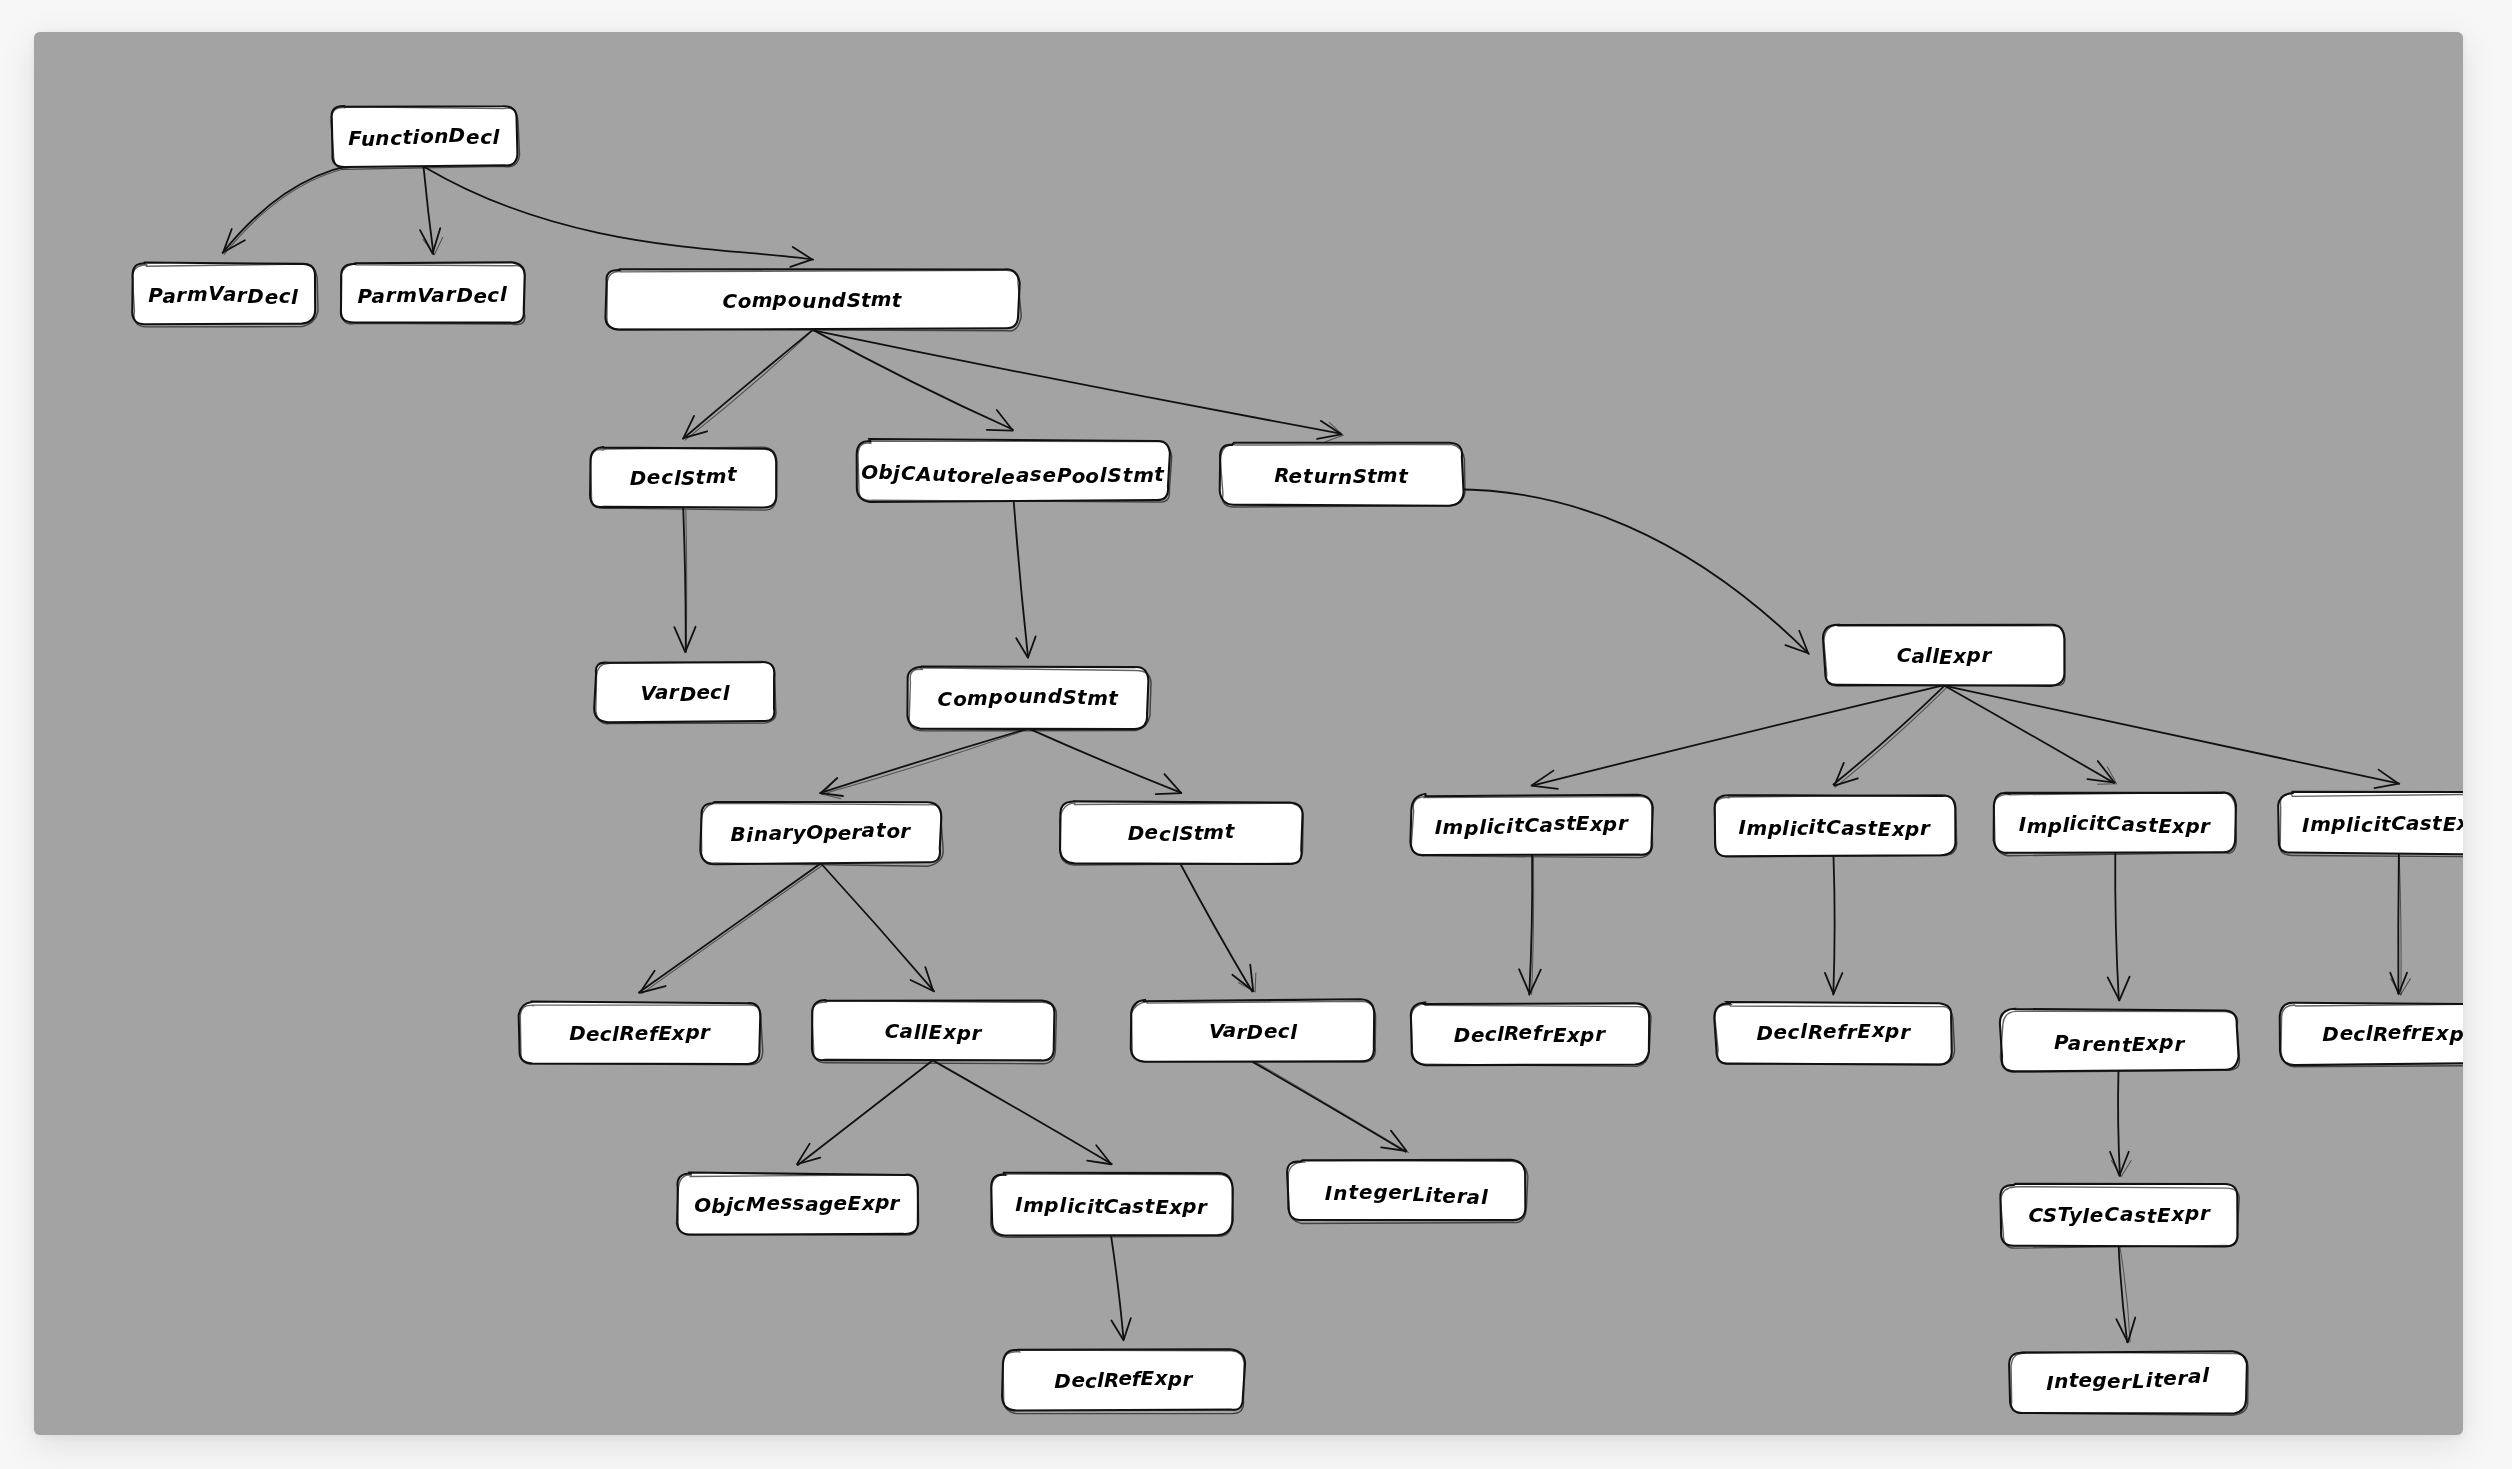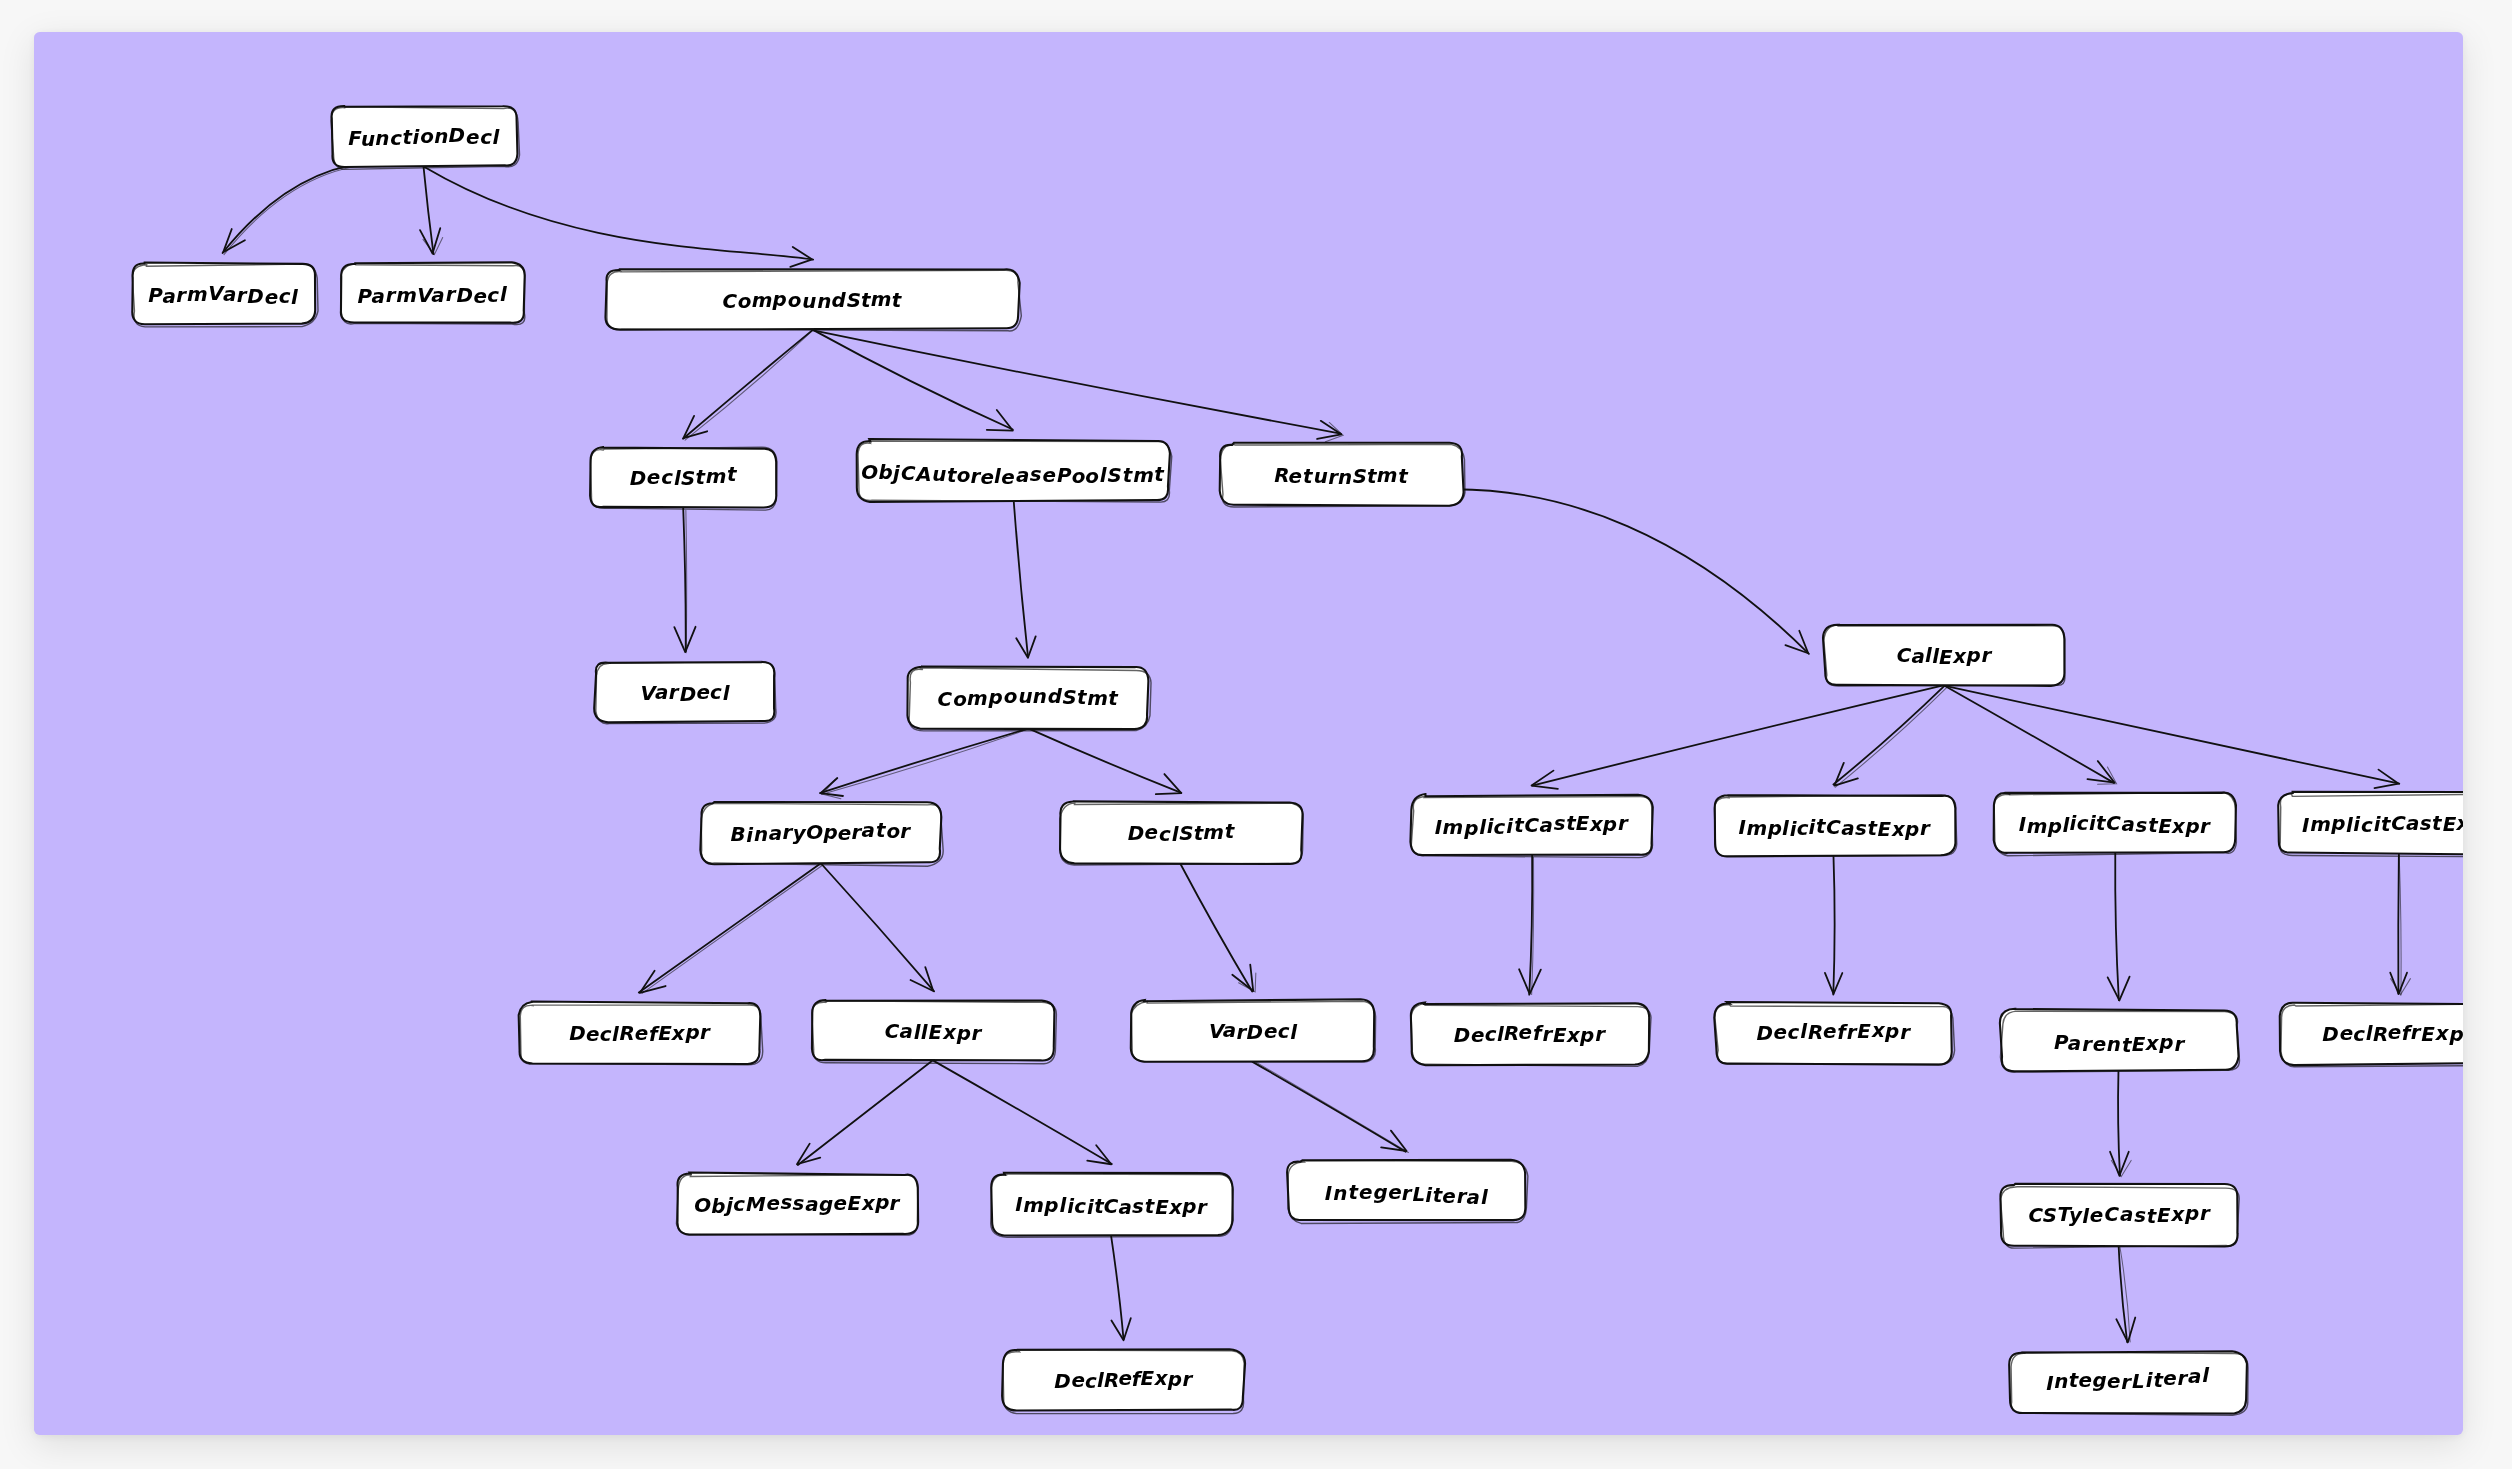--- a/index.html
+++ b/index.html
@@ -11,21 +11,21 @@
   #stage{
     position:relative;
     width:2512px;height:1469px;
     background:#f7f7f7;
     display:flex;align-items:center;justify-content:center;
   }
   #card{
     position:absolute;
     left:34px;top:32px;
     width:2429px;height:1403px;
-    background:#c4b5fd;
+    background:#a3a3a3;
     border-radius:5.7px;
     box-shadow:0 9.5px 36px rgba(0,0,0,.10), 0 1.9px 7.6px rgba(0,0,0,.05);
   }
   #graph{position:absolute;left:0;top:0;width:2429px;height:1403px;}
   .node-rect{fill:#ffffff;stroke:#111111;stroke-width:2.2;}
   .node-rect-2{fill:none;stroke:#111111;stroke-width:1.5;opacity:.65;}
   .node-label{
     font-family:"DejaVu Sans", sans-serif;
     font-size:21px;
     font-style:italic;

